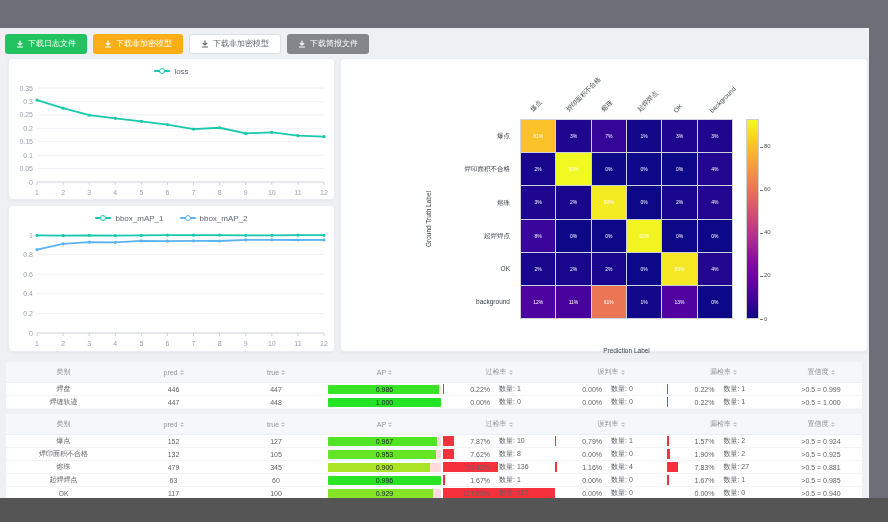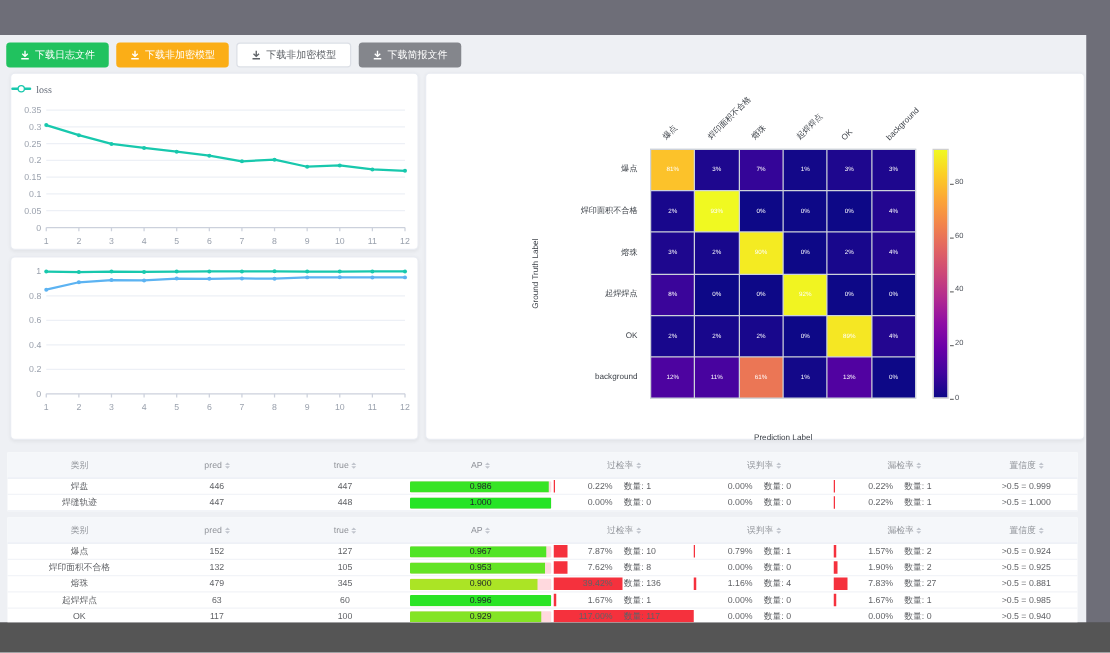--- a/index.html
+++ b/index.html
@@ -14,21 +14,21 @@
   .btn.warning{background:#fbae17;color:#fff;}
   .btn.plain{background:#fff;color:#5f6368;border:1px solid #dcdfe6;}
   .btn.gray{background:#84868c;color:#fff;}
   .btn svg{display:block;}
   
   .card{position:absolute;background:#fff;border:1px solid #e9ecf2;border-radius:4px;
         box-shadow:0 1px 3px rgba(0,0,0,.05);box-sizing:border-box;}
   #card-loss{left:8px;top:30px;width:327px;height:142px;}
   #card-map{left:8px;top:177px;width:327px;height:147px;}
   #card-matrix{left:340px;top:30px;width:528px;height:294px;}
-  .legend-row{display:flex;justify-content:flex-start;align-items:center;gap:16px;padding-top:6px;height:12px;font-family:Liberation Serif, serif;}
+  .legend-row{display:flex;justify-content:center;align-items:center;gap:16px;padding-top:6px;height:12px;}
   .litem{display:inline-flex;align-items:center;gap:4px;font-size:8px;color:#5f6673;cursor:pointer;}
   .lmark{display:inline-block;width:16px;height:2px;border-radius:1px;position:relative;}
   .ldot{position:absolute;left:5px;top:-2.5px;width:4px;height:4px;border:1.5px solid;border-radius:50%;background:#fff;display:block;}
   svg.chart{display:block;margin-top:3px;}
   .ax{font-size:7px;fill:#9aa1ad;}
   
   .mx-title{position:absolute;top:12px;left:179px;width:213px;text-align:center;font-size:9px;
             font-weight:bold;color:#26282d;white-space:nowrap;}
   .mx-grid{position:absolute;left:179px;top:60px;width:213px;height:200px;display:grid;
            grid-template-columns:repeat(6,1fr);grid-template-rows:repeat(6,1fr);gap:1px;
@@ -160,20 +160,34 @@
           <circle cx="184.54545454545453" cy="49.091428571428565" r="1.6" fill="#18c8ad"></circle>
           <circle cx="210.63636363636363" cy="47.748571428571424" r="1.6" fill="#18c8ad"></circle>
           <circle cx="236.72727272727272" cy="53.38857142857143" r="1.6" fill="#18c8ad"></circle>
           <circle cx="262.8181818181818" cy="52.31428571428572" r="1.6" fill="#18c8ad"></circle>
           <circle cx="288.90909090909093" cy="55.53714285714286" r="1.6" fill="#18c8ad"></circle>
           <circle cx="315" cy="56.61142857142857" r="1.6" fill="#18c8ad"></circle>
         </svg>
     </div>
 
     <div class="card" id="card-map">
+      <div class="legend-row" id="legend-1">
+          <span class="litem">
+            <span class="lmark" style="background:#18c8ad">
+              <span class="ldot" style="border-color:#18c8ad"></span>
+            </span>
+            <span class="ltext">bbox_mAP_1</span>
+          </span>
+          <span class="litem">
+            <span class="lmark" style="background:#5cb3f2">
+              <span class="ldot" style="border-color:#5cb3f2"></span>
+            </span>
+            <span class="ltext">bbox_mAP_2</span>
+          </span>
+        </div>
       <svg class="chart" id="chart-1" width="325" height="122">
           <text class="ax" x="24" y="108.5" text-anchor="end">0</text>
           <line x1="28" y1="86.4" x2="315" y2="86.4" stroke="#edf0f6"></line>
           <text class="ax" x="24" y="88.9" text-anchor="end">0.2</text>
           <line x1="28" y1="66.8" x2="315" y2="66.8" stroke="#edf0f6"></line>
           <text class="ax" x="24" y="69.3" text-anchor="end">0.4</text>
           <line x1="28" y1="47.2" x2="315" y2="47.2" stroke="#edf0f6"></line>
           <text class="ax" x="24" y="49.7" text-anchor="end">0.6</text>
           <line x1="28" y1="27.599999999999994" x2="315" y2="27.599999999999994" stroke="#edf0f6"></line>
           <text class="ax" x="24" y="30.099999999999994" text-anchor="end">0.8</text>

